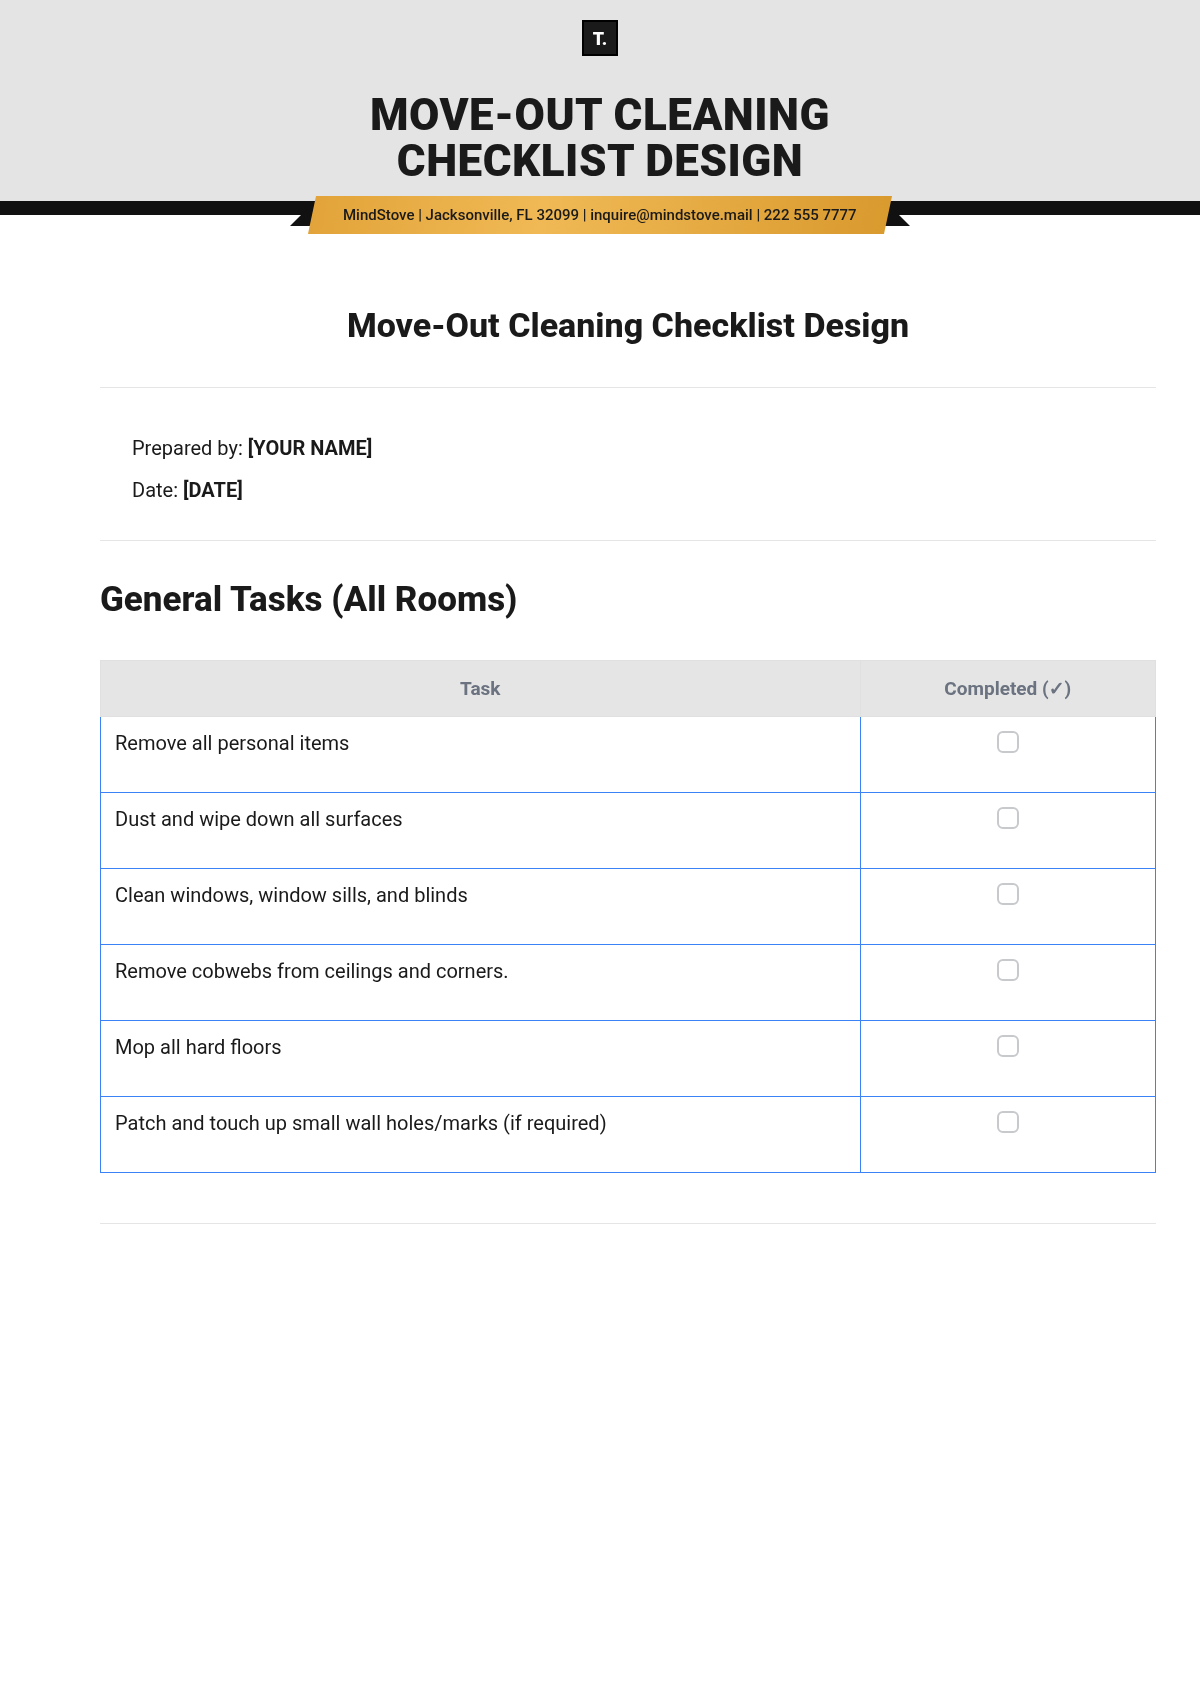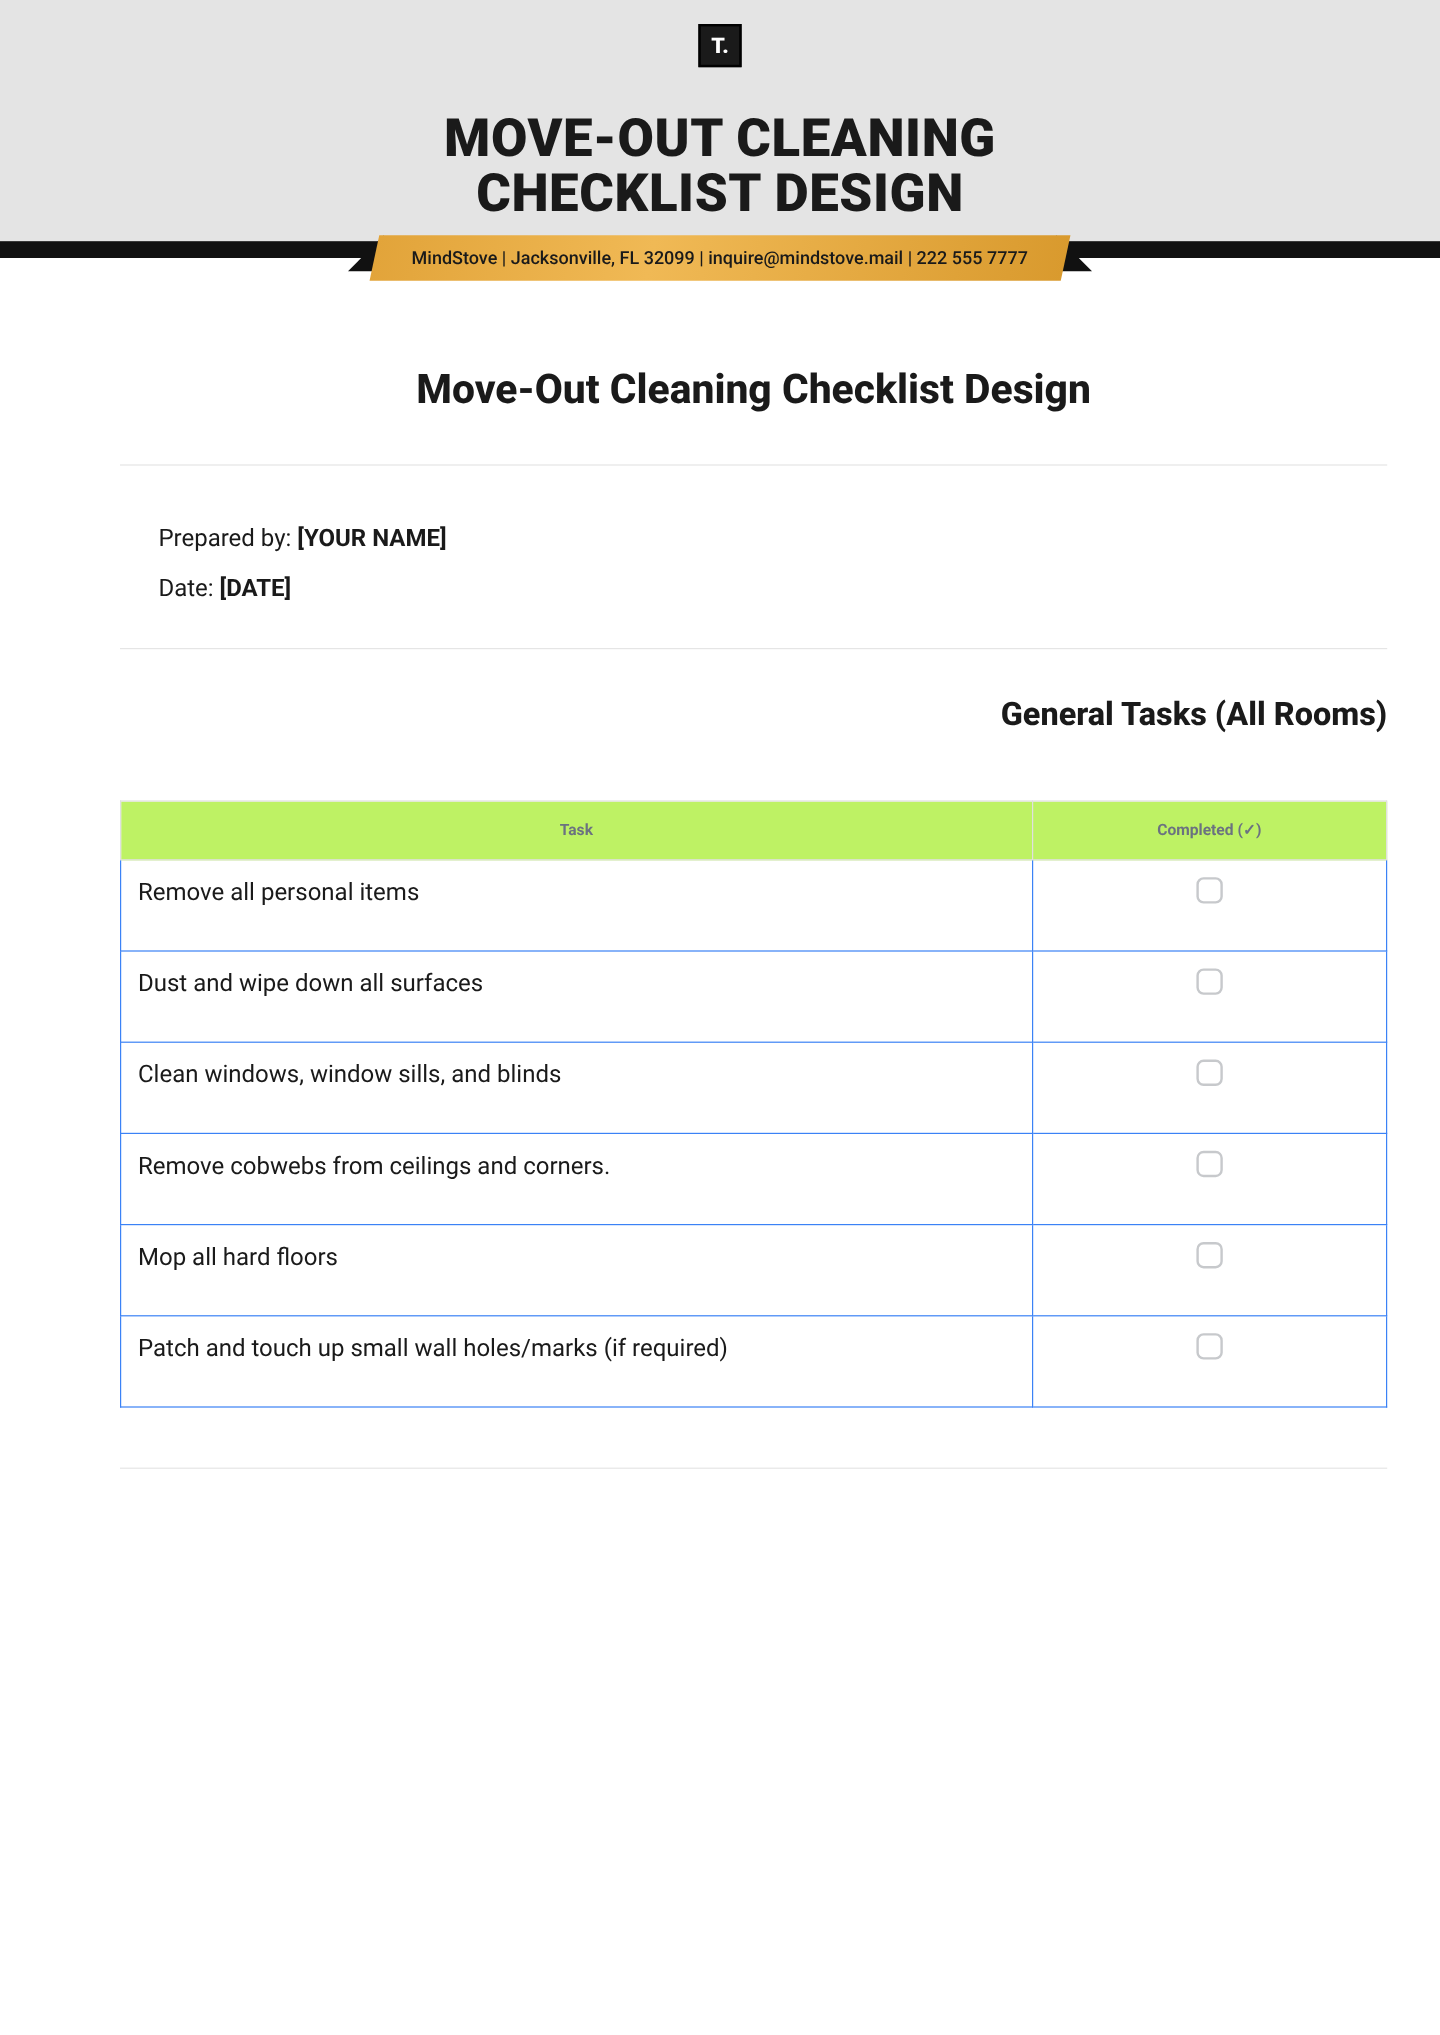--- a/index.html
+++ b/index.html
@@ -96,35 +96,34 @@
   margin-bottom: 18px;
 }
 .meta-line .label { font-weight: 400; margin-left: 32px; }
 .meta-line .value { font-weight: 700; }
 .divider2 {
   border: none;
   border-top: 1px solid #e5e5e5;
   margin: 38px 0 38px 0;
 }
 .subsection-title {
-  font-size: 27px;
+  font-size: 35px;
   font-weight: 800;
-  margin-bottom: 56px;
-  text-align: right;
+  margin-bottom: 40px;
 }
 table {
   width: 100%;
   border-collapse: collapse;
   border: 1px solid #e0e0e0;
 }
 th {
-  background: #bef264;
+  background: #e5e5e5;
   color: #6b7280;
   font-weight: 700;
-  font-size: 13px;
+  font-size: 19px;
   padding: 16px 12px;
   border: 1px solid #e0e0e0;
   text-align: center;
 }
 th.task-col { width: 72%; }
 th.comp-col { width: 28%; }
 td {
   border: 1px solid #3b82f6;
   padding: 14px 14px 34px 14px;
   font-size: 20px;

